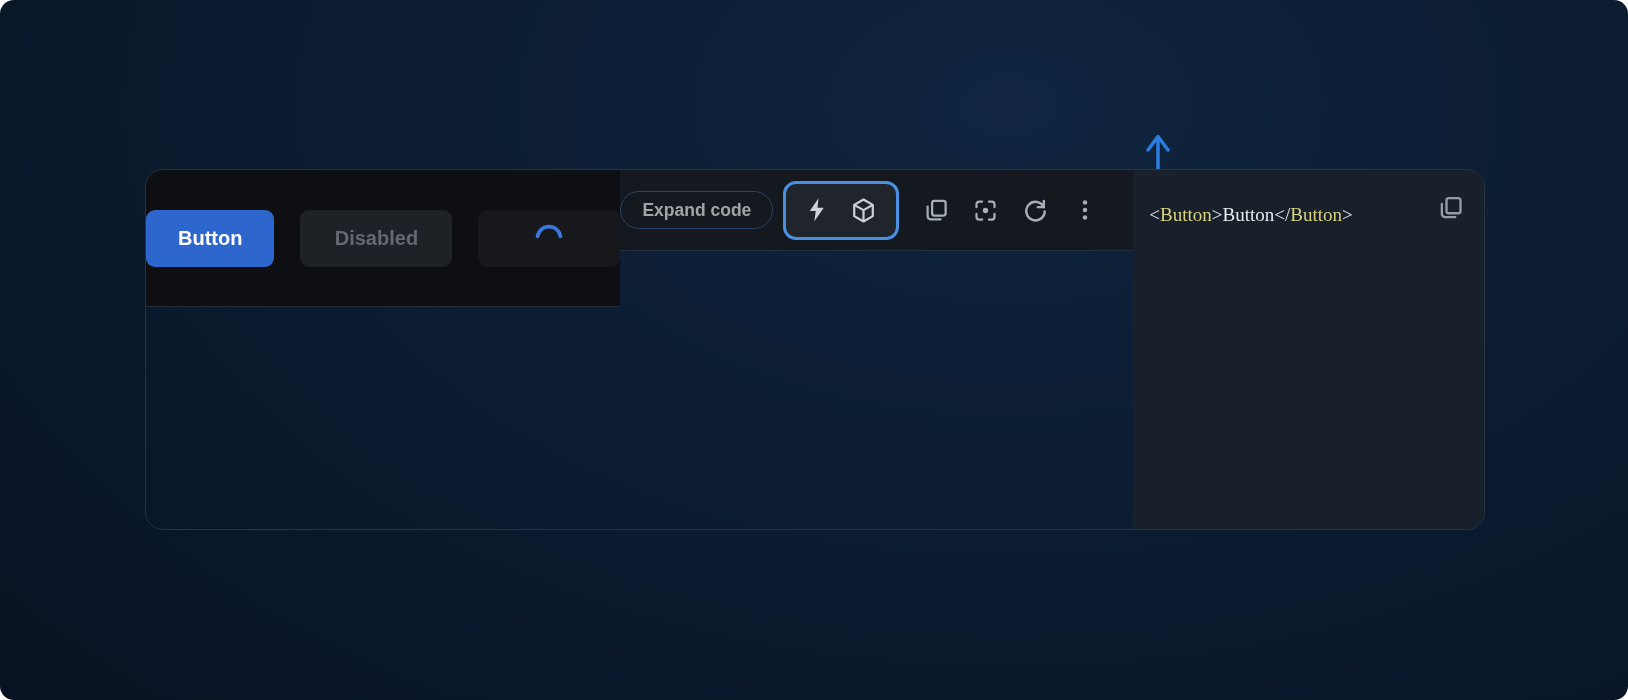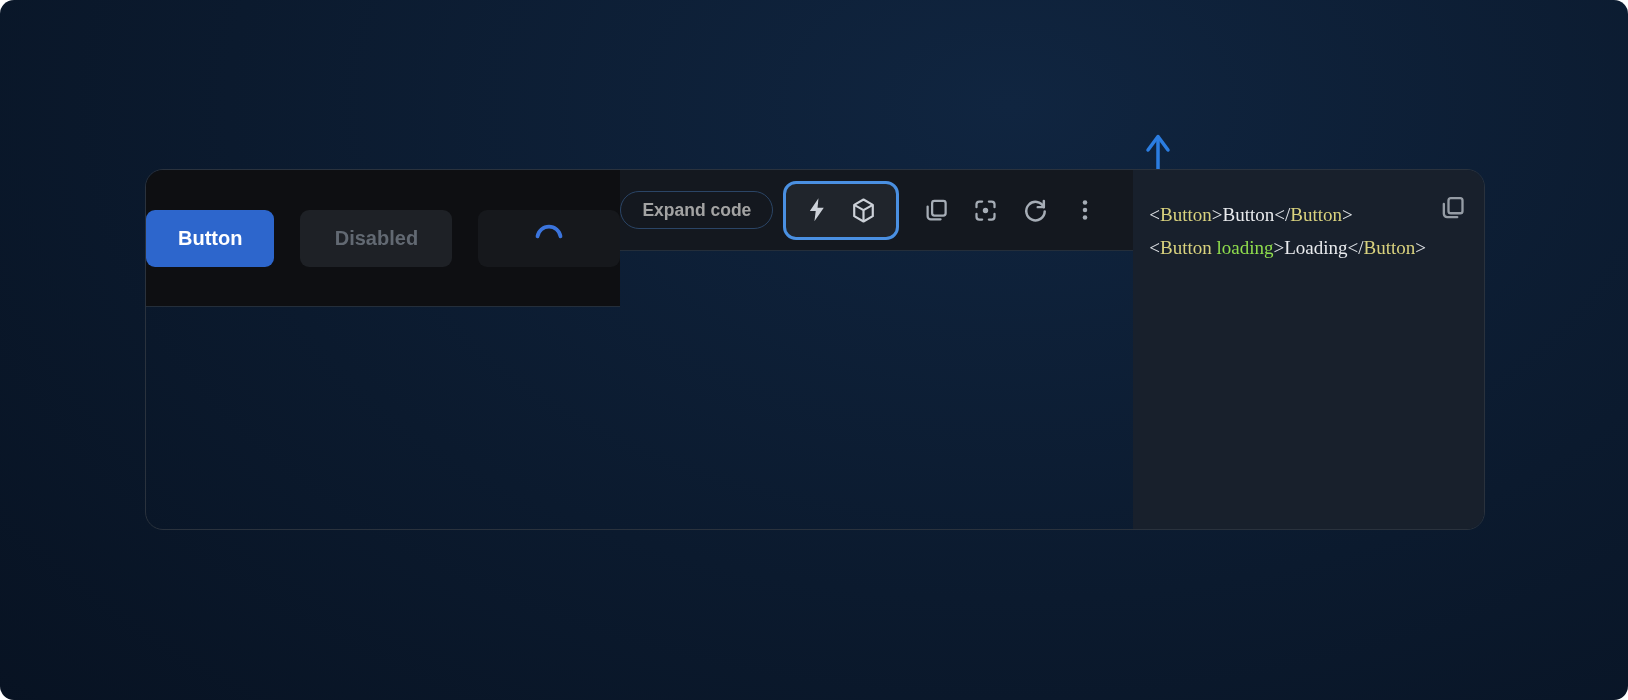--- a/index.html
+++ b/index.html
@@ -168,21 +168,20 @@
             <circle cx="12" cy="19" r="2.1"></circle>
           </svg>
         </span>
       </button>
 
     </div>
 
     <div class="code-panel">
       <div id="code-lines">
           <div class="code-line"><span class="tok-punct">&lt;</span><span class="tok-tag">Button</span><span class="tok-punct">&gt;</span><span class="tok-plain">Button</span><span class="tok-punct">&lt;/</span><span class="tok-tag">Button</span><span class="tok-punct">&gt;</span></div>
-          <div class="code-line"><span class="tok-punct">&lt;</span><span class="tok-tag">Button</span><span class="tok-plain"> </span><span class="tok-attr">loading</span><span class="tok-punct">&gt;</span><span class="tok-plain">Loading</span><span class="tok-punct">&lt;/</span><span class="tok-tag">Button</span><span class="tok-punct">&gt;</span></div>
         </div>
       <button class="code-copy">
         <span>
           <svg width="28" height="28" viewBox="0 0 24 24" fill="none" stroke="currentColor" stroke-width="2" stroke-linecap="round" stroke-linejoin="round">
             <rect x="9" y="3.5" width="12" height="13" rx="2"></rect>
             <path d="M 5 8.5 v 8.5 a 2.8 2.8 0 0 0 2.8 2.8 H 16.5"></path>
           </svg>
         </span>
       </button>
     </div>

